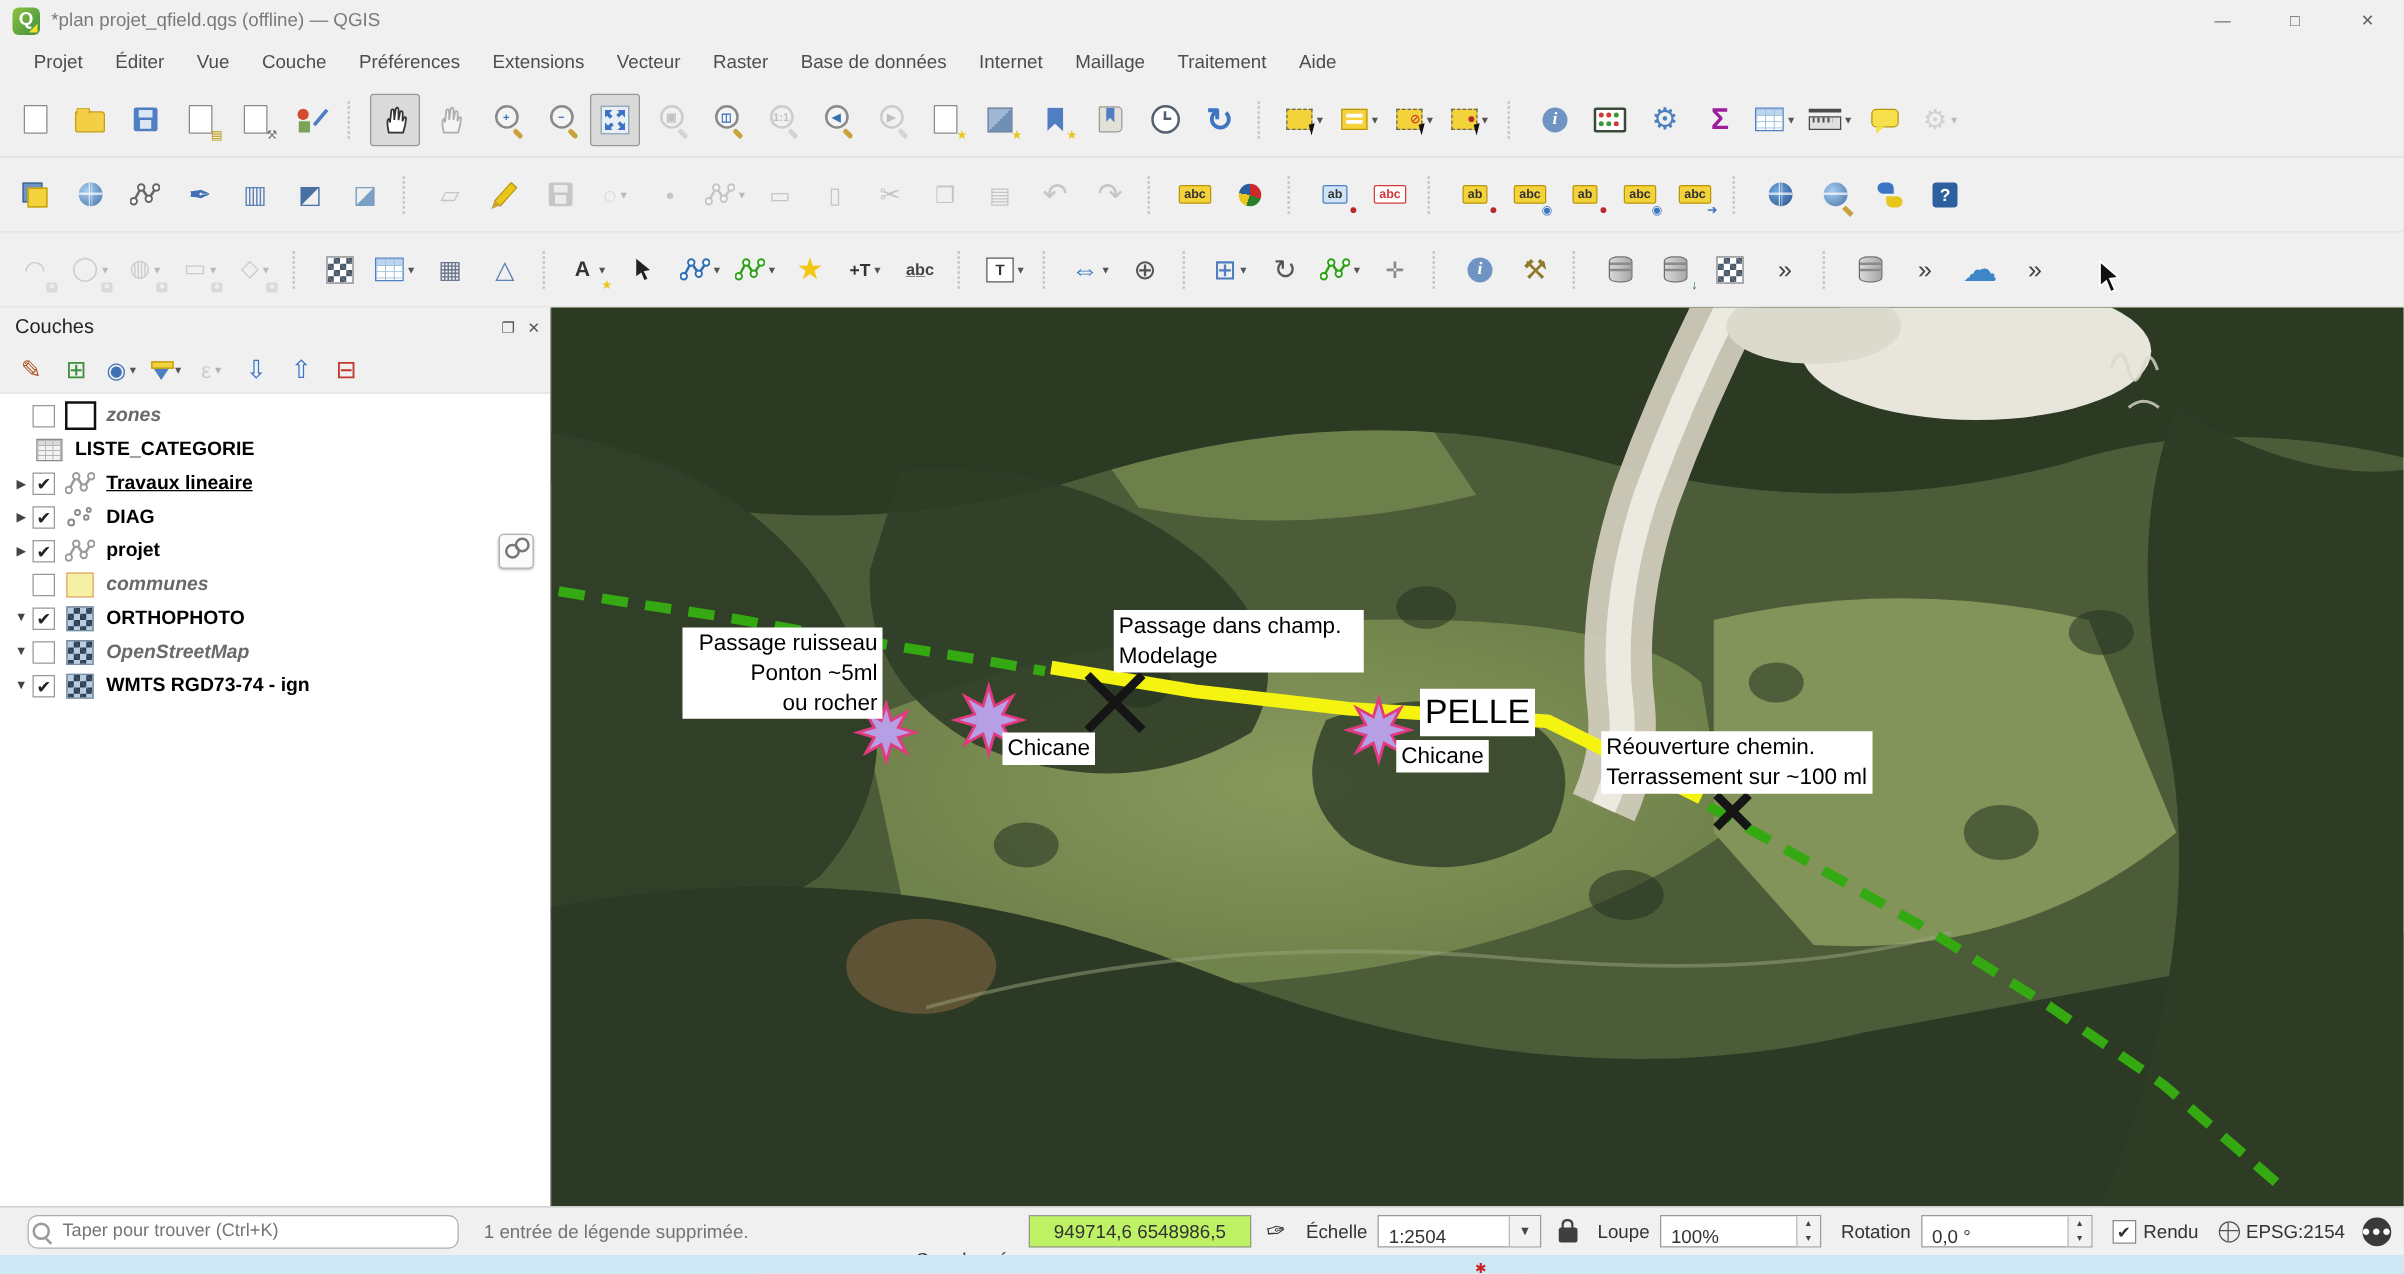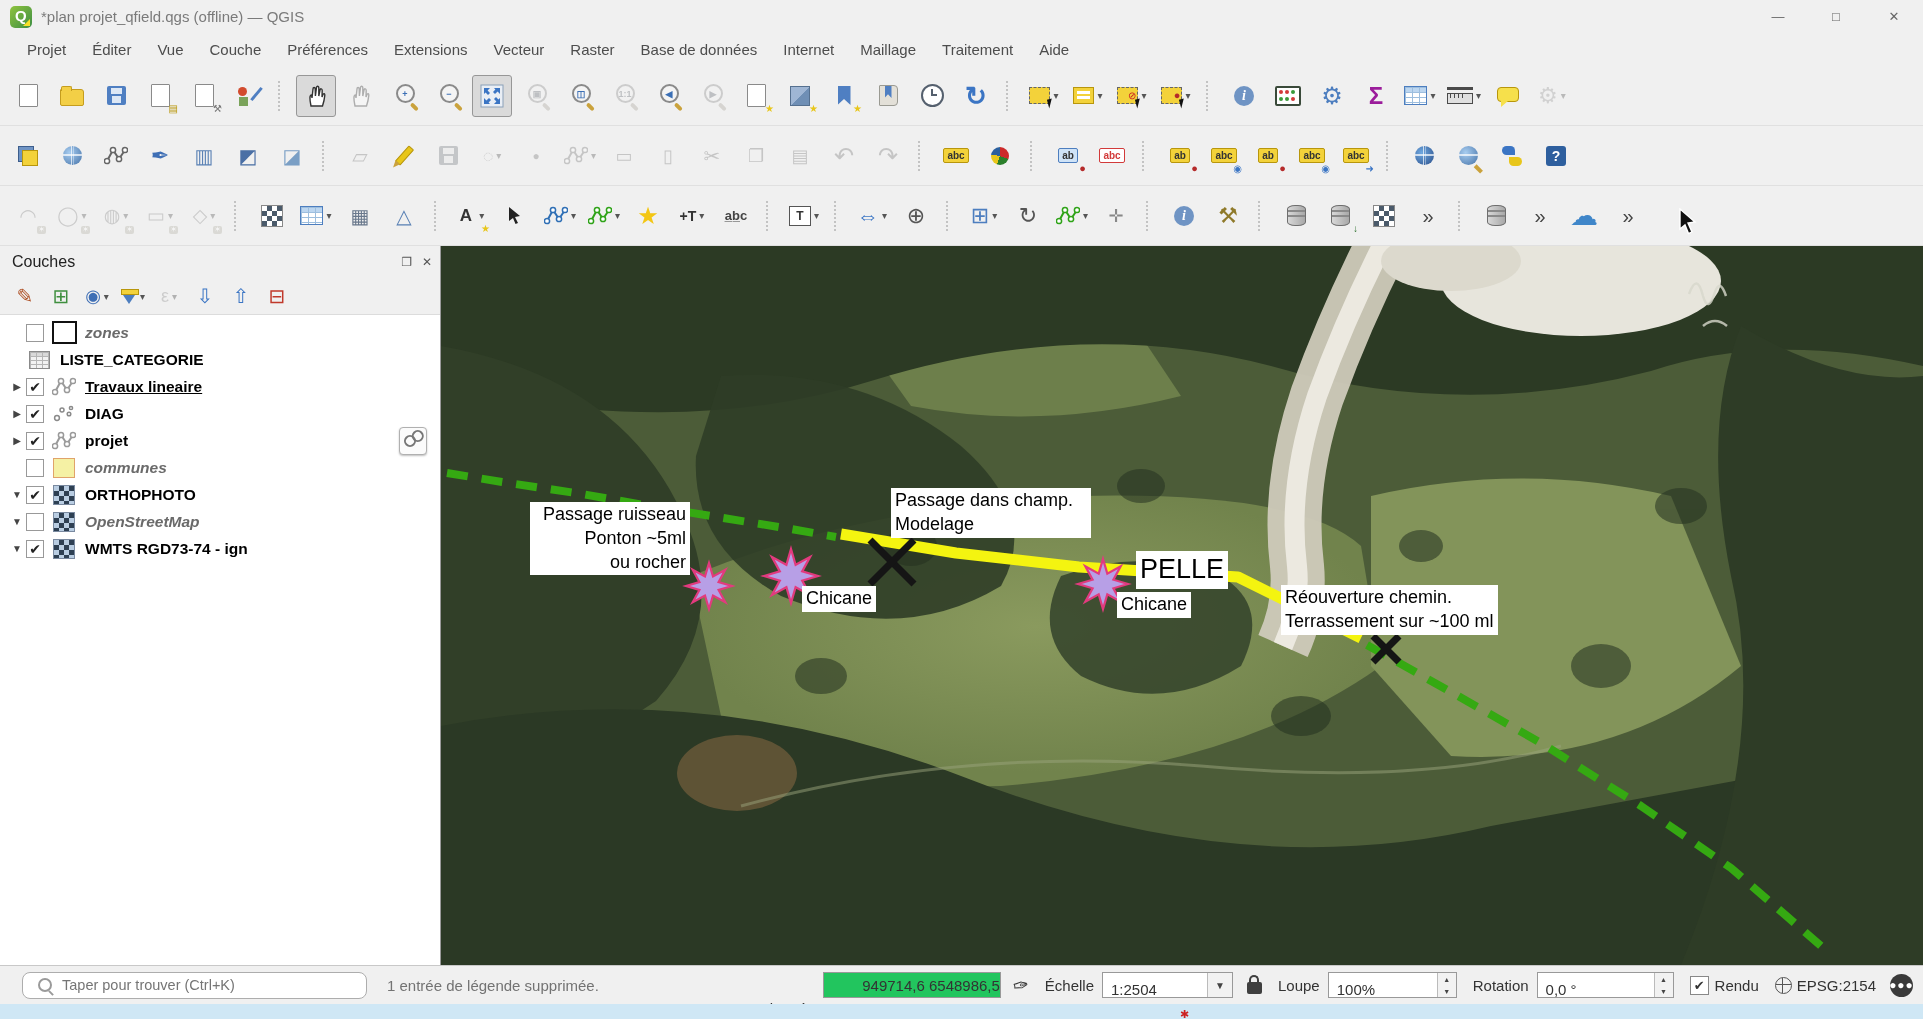--- a/index.html
+++ b/index.html
@@ -150,27 +150,27 @@
   .map-label{position:absolute;background:#fff;color:#000;padding:1px 4px;white-space:nowrap;line-height:1.32;}
   #link-button{position:absolute;left:399px;top:427px;width:26px;height:26px;background:#fbfbfb;border:1px solid #b0b0b0;
       border-radius:4px;display:flex;align-items:center;justify-content:center;box-shadow:0 1px 2px rgba(0,0,0,.25);}
   .chain{width:8px;height:8px;border:2px solid #777;border-radius:50%;position:relative;transform:rotate(-45deg);margin-left:-6px;}
   .chain::after{content:"";position:absolute;left:7px;top:0;width:8px;height:8px;border:2px solid #777;border-radius:50%;}
   #mouse-cursor{position:absolute;left:1678px;top:208px;z-index:50;}
   
   #statusbar{position:absolute;left:0;top:965px;width:100%;height:39px;background:#f0f0f0;border-top:1px solid #c8c8c8;
              display:flex;align-items:center;font-size:15px;color:#333;box-sizing:border-box;padding:0 10px;}
   #locator{width:345px;height:27px;background:#fff;border:1px solid #adadad;border-radius:8px;display:flex;
-           align-items:center;padding:0 15px;margin-left:12px;box-sizing:border-box;}
+           align-items:center;padding:0 3px;margin-left:12px;box-sizing:border-box;}
   .mini-mag{width:10px;height:10px;border:2px solid #9a9a9a;border-radius:50%;position:relative;margin-right:8px;flex:none;}
   .mini-mag::after{content:"";position:absolute;right:-4px;bottom:-4px;width:6px;height:2px;background:#9a9a9a;transform:rotate(45deg);}
   #locator input{border:none;outline:none;width:100%;font-size:14.5px;color:#333;background:none;
                  font-family:"Liberation Sans",sans-serif;}
   #legend-msg{margin-left:20px;color:#737373;}
-  .sb-field{background:#22c55e;border:1px solid #999;height:26px;display:flex;align-items:center;justify-content:flex-end;
+  .sb-field{background:#bef264;border:1px solid #999;height:26px;display:flex;align-items:center;justify-content:center;
             font-size:15px;box-sizing:border-box;}
   .sb-label{margin:0 8px 0 16px;}
   .spin{display:flex;align-items:stretch;height:26px;border:1px solid #999;background:#fff;box-sizing:border-box;}
   .spin .val{display:flex;align-items:center;padding:16px 8px;min-width:70px;}
   .spin .arrows{width:18px;border-left:1px solid #bbb;display:flex;flex-direction:column;background:#f2f2f2;}
   .spin .arrows div{flex:1;display:flex;align-items:center;justify-content:center;font-size:7px;color:#444;}
   #combo-scale .ddbtn{width:24px;border-left:1px solid #bbb;background:#f2f2f2;display:flex;align-items:center;
       justify-content:center;font-size:10px;color:#444;}
   .padlock{width:15px;height:12px;background:#3f3f3f;border-radius:2px;position:relative;margin:6px 0 0 14px;}
   .padlock::before{content:"";position:absolute;left:2.5px;top:-7px;width:10px;height:8px;border:2.5px solid #3f3f3f;
@@ -831,21 +831,21 @@
           <g stroke="#151515" stroke-width="7">
             <line x1="932" y1="390" x2="958" y2="416"></line>
             <line x1="958" y1="390" x2="932" y2="416"></line>
           </g>
           <polygon points="268.0,317.0 272.0,330.4 284.3,323.7 277.6,336.0 291.0,340.0 277.6,344.0 284.3,356.3 272.0,349.6 268.0,363.0 264.0,349.6 251.7,356.3 258.4,344.0 245.0,340.0 258.4,336.0 251.7,323.7 264.0,330.4" fill="#b79fe6" stroke="#e23a7e" stroke-width="2.2"></polygon>
           <polygon points="350.0,303.0 354.6,318.8 369.1,310.9 361.2,325.4 377.0,330.0 361.2,334.6 369.1,349.1 354.6,341.2 350.0,357.0 345.4,341.2 330.9,349.1 338.8,334.6 323.0,330.0 338.8,325.4 330.9,310.9 345.4,318.8" fill="#b79fe6" stroke="#e23a7e" stroke-width="2.2"></polygon>
           <polygon points="662.0,313.0 666.3,327.6 679.7,320.3 672.4,333.7 687.0,338.0 672.4,342.3 679.7,355.7 666.3,348.4 662.0,363.0 657.7,348.4 644.3,355.7 651.6,342.3 637.0,338.0 651.6,333.7 644.3,320.3 657.7,327.6" fill="#b79fe6" stroke="#e23a7e" stroke-width="2.2"></polygon>
         </g>
     </svg>
     <div id="map-labels">
-        <div class="map-label" style="left: 89px; top: 256px; font-size: 18px; text-align: right; width: 152px;">
+        <div class="map-label" style="left: 105px; top: 256px; font-size: 18px; text-align: right; width: 152px;">
           <div>Passage ruisseau</div>
           <div>Ponton ~5ml</div>
           <div>ou rocher</div>
         </div>
         <div class="map-label" style="left: 450px; top: 242px; font-size: 18px; text-align: left; width: 192px;">
           <div>Passage dans champ.</div>
           <div>Modelage</div>
         </div>
         <div class="map-label" style="left: 361px; top: 340px; font-size: 18px; text-align: left;">
           <div>Chicane</div>

